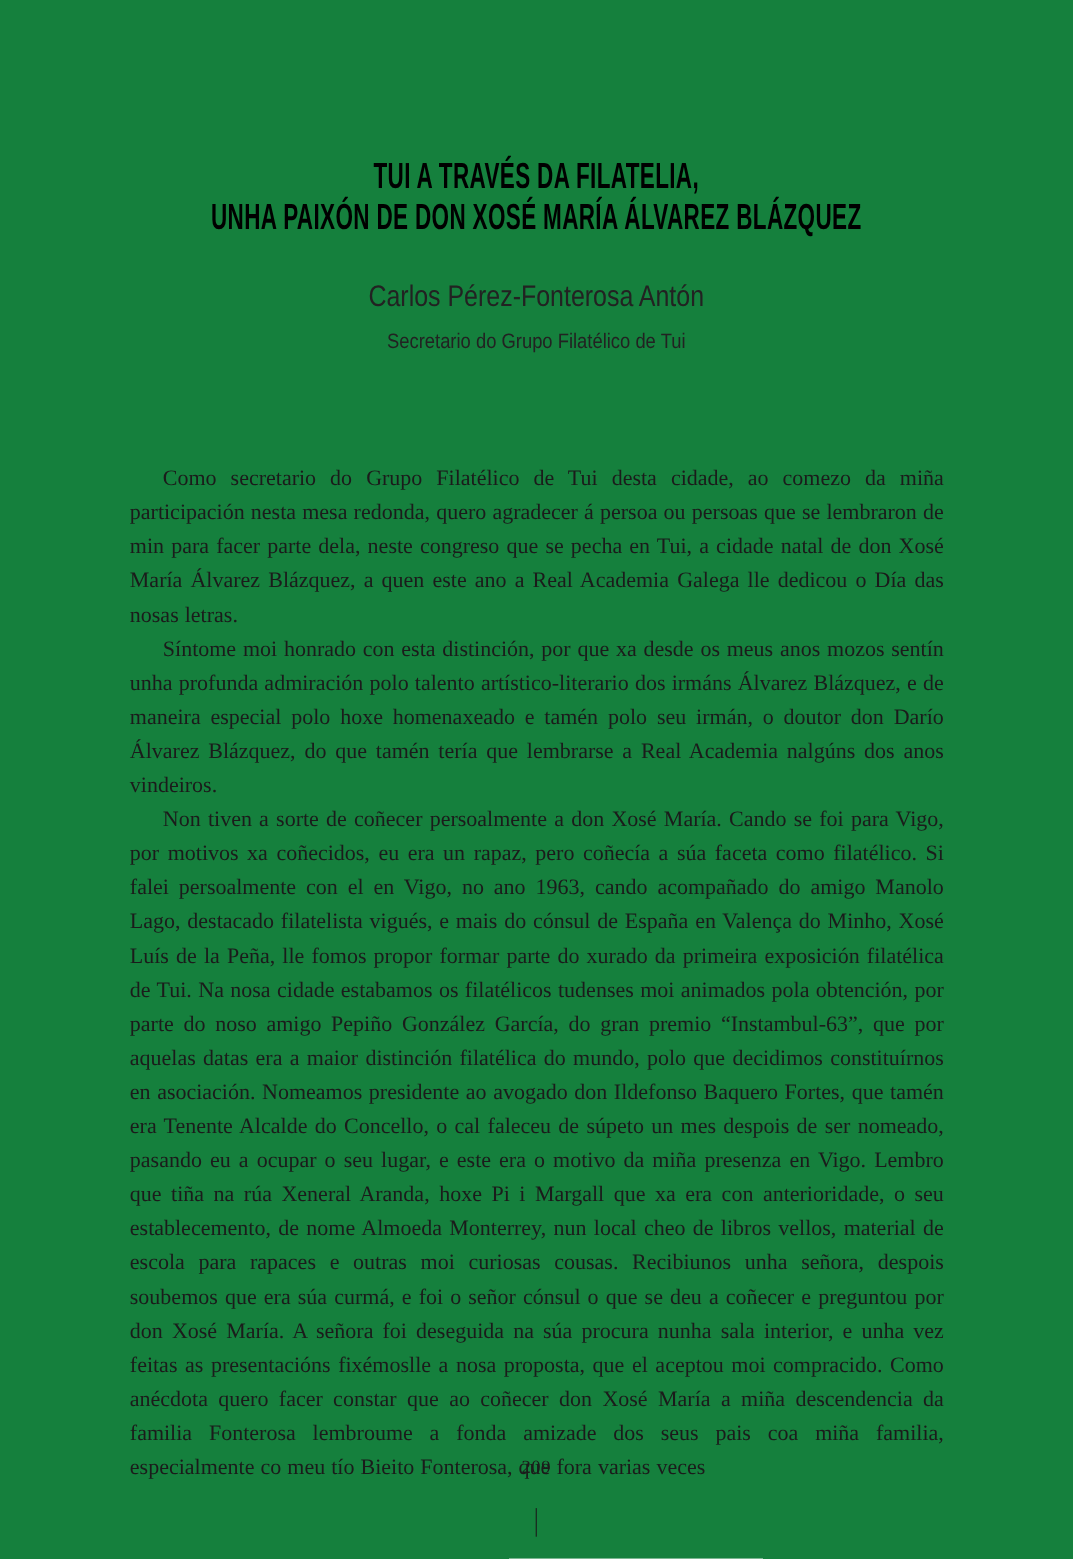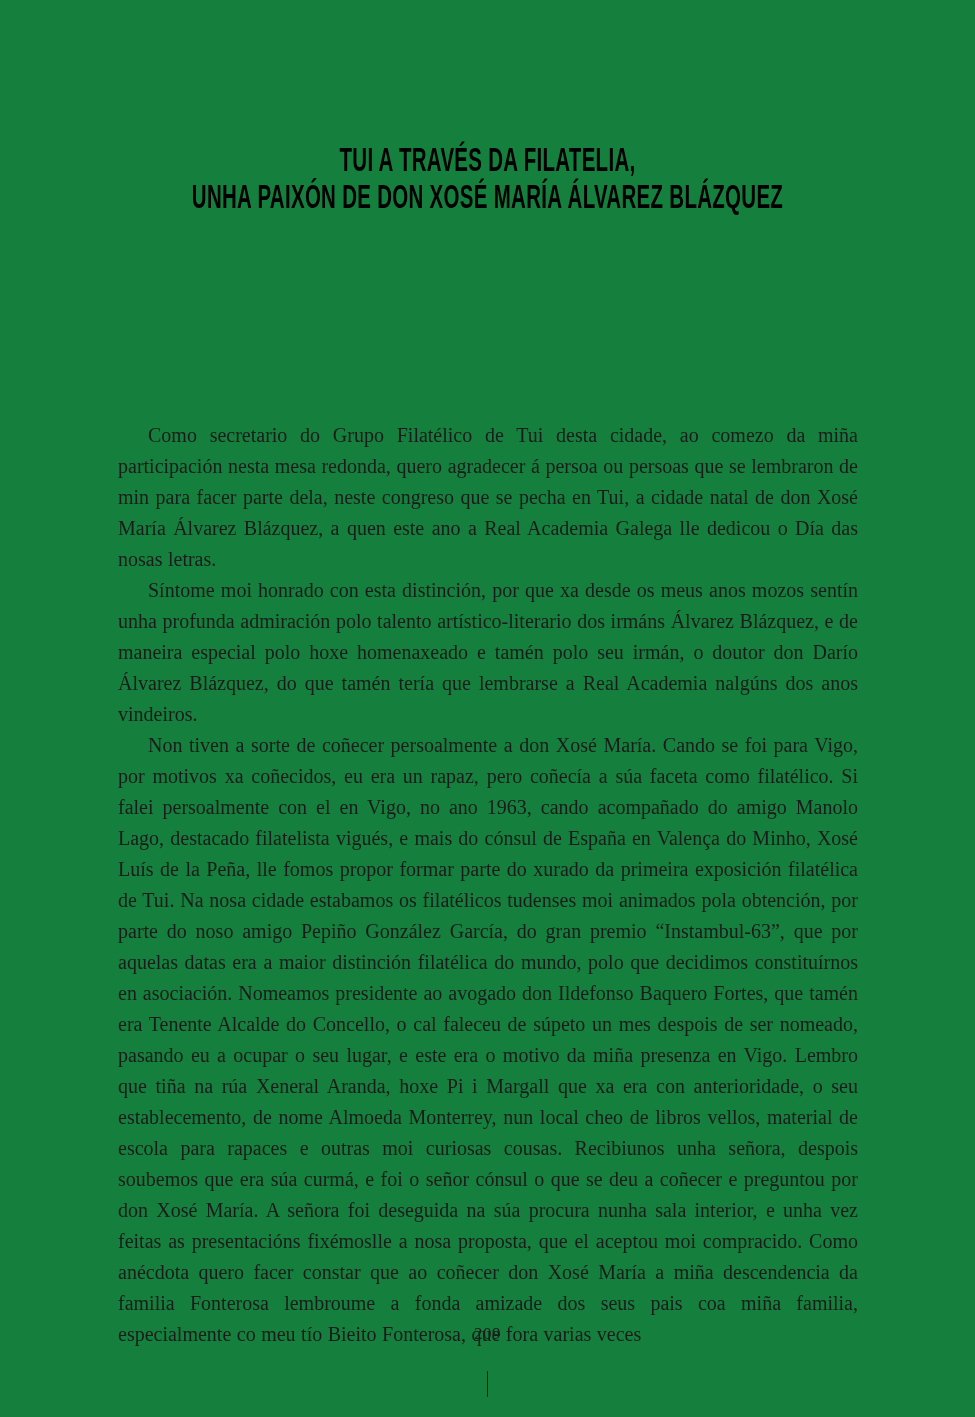--- a/index.html
+++ b/index.html
@@ -114,20 +114,24 @@
 </head>
 <body>
 
 <div class="page">
 
   <header class="title-block">
     <span class="title-line">TUI A TRAVÉS DA FILATELIA,</span>
     <span class="title-line">UNHA PAIXÓN DE DON XOSÉ MARÍA ÁLVAREZ BLÁZQUEZ</span>
   </header>
 
+  <div class="author-block">
+    <span class="author-name">Carlos Pérez-Fonterosa Antón</span>
+    <span class="author-role">Secretario do Grupo Filatélico de Tui</span>
+  </div>
 
   <main class="article-body">
     <p>Como secretario do Grupo Filatélico de Tui desta cidade, ao comezo da miña participación nesta mesa redonda, quero agradecer á persoa ou persoas que se lembraron de min para facer parte dela, neste congreso que se pecha en Tui, a cidade natal de don Xosé María Álvarez Blázquez, a quen este ano a Real Academia Galega lle dedicou o Día das nosas letras.</p>
     <p>Síntome moi honrado con esta distinción, por que xa desde os meus anos mozos sentín unha profunda admiración polo talento artístico-literario dos irmáns Álvarez Blázquez, e de maneira especial polo hoxe homenaxeado e tamén polo seu irmán, o doutor don Darío Álvarez Blázquez, do que tamén tería que lembrarse a Real Academia nalgúns dos anos vindeiros.</p>
     <p>Non tiven a sorte de coñecer persoalmente a don Xosé María. Cando se foi para Vigo, por motivos xa coñecidos, eu era un rapaz, pero coñecía a súa faceta como filatélico. Si falei persoalmente con el en Vigo, no ano 1963, cando acompañado do amigo Manolo Lago, destacado filatelista vigués, e mais do cónsul de España en Valença do Minho, Xosé Luís de la Peña, lle fomos propor formar parte do xurado da primeira exposición filatélica de Tui. Na nosa cidade estabamos os filatélicos tudenses moi animados pola obtención, por parte do noso amigo Pepiño González García, do gran premio “Instambul-63”, que por aquelas datas era a maior distinción filatélica do mundo, polo que decidimos constituírnos en asociación. Nomeamos presidente ao avogado don Ildefonso Baquero Fortes, que tamén era Tenente Alcalde do Concello, o cal faleceu de súpeto un mes despois de ser nomeado, pasando eu a ocupar o seu lugar, e este era o motivo da miña presenza en Vigo. Lembro que tiña na rúa Xeneral Aranda, hoxe Pi i Margall que xa era con anterioridade, o seu establecemento, de nome Almoeda Monterrey, nun local cheo de libros vellos, material de escola para rapaces e outras moi curiosas cousas. Recibiunos unha señora, despois soubemos que era súa curmá, e foi o señor cónsul o que se deu a coñecer e preguntou por don Xosé María. A señora foi deseguida na súa procura nunha sala interior, e unha vez feitas as presentacións fixémoslle a nosa proposta, que el aceptou moi compracido. Como anécdota quero facer constar que ao coñecer don Xosé María a miña descendencia da familia Fonterosa lembroume a fonda amizade dos seus pais coa miña familia, especialmente co meu tío Bieito Fonterosa, que fora varias veces</p>
   </main>
 
   <footer class="footer">
     <span class="page-number">209</span>
     <span class="footer-divider"></span>

